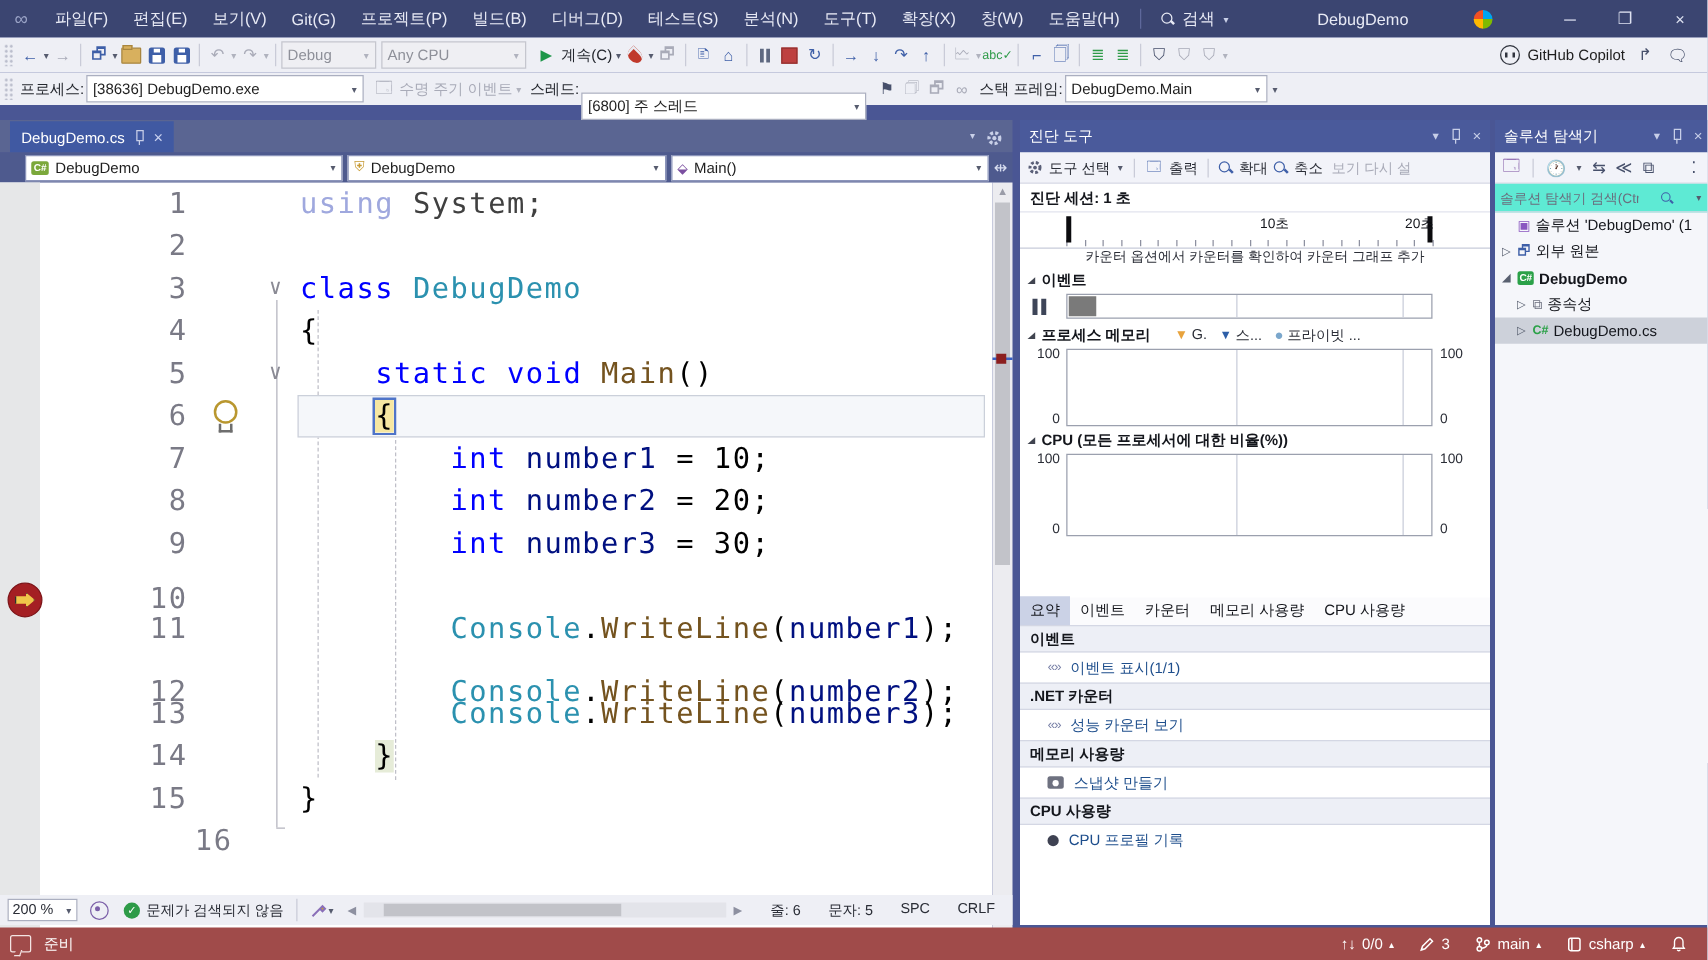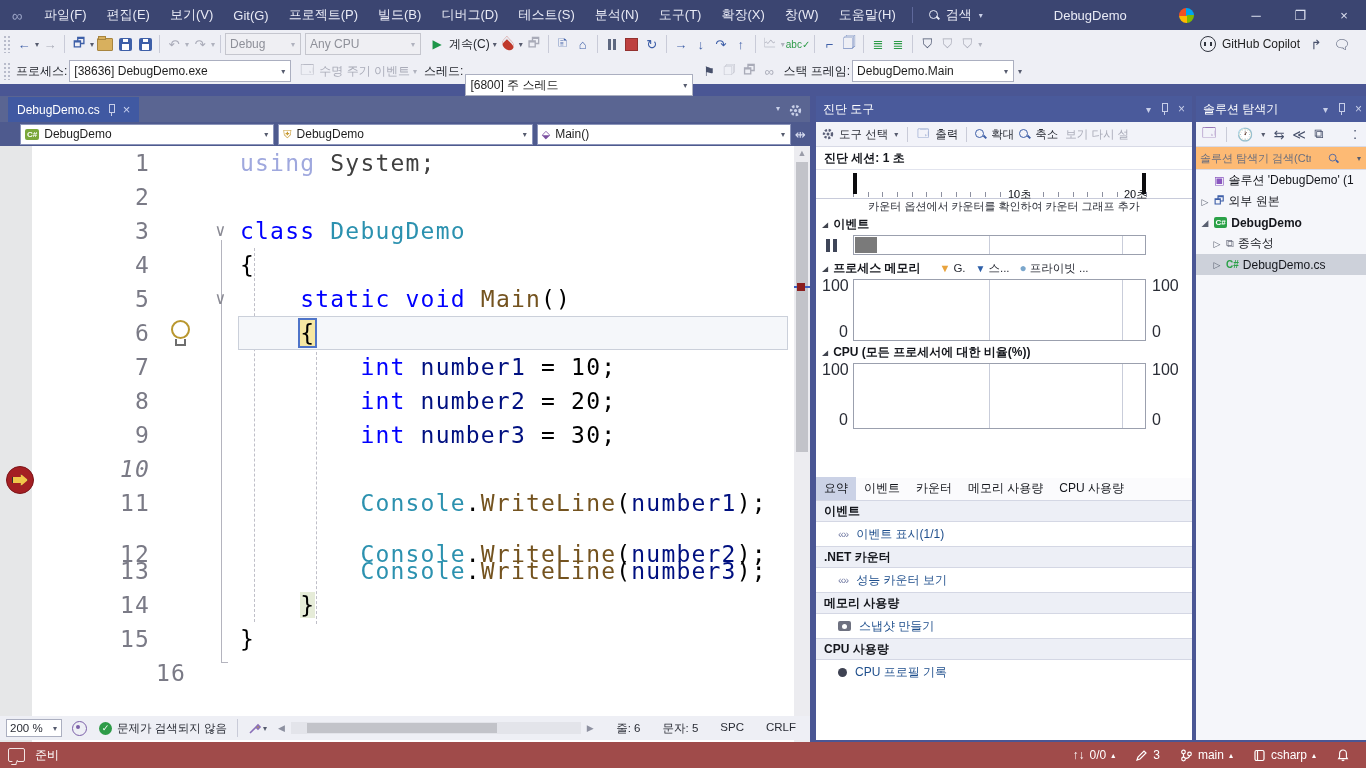--- a/index.html
+++ b/index.html
@@ -126,50 +126,50 @@
   .pin-ico::after{content:"";position:absolute;left:4px;top:8px;width:1.4px;height:4px;background:#C7CEE8;}
   .panel-toolbar{height:24px;background:#F2F3F9;border-bottom:1px solid #D8DAE6;display:flex;align-items:center;
                  font-size:11.5px;color:#2A2D36;padding:0 6px;gap:5px;}
   .ptb-sep{width:1px;height:15px;background:#C9CBD8;margin:0 3px;}
   .gray-txt{color:#A9ABB8;text-align:right;}
 
   
   #diag{left:816px;top:96px;width:376px;height:644px;background:#FFFFFF;}
   #diag-session{height:22px;display:flex;align-items:center;font-weight:bold;font-size:12px;color:#14161C;padding-left:8px;border-bottom:1px solid #E2E4EE;}
   #ruler{position:relative;height:28px;border-bottom:1px solid #C8CBDA;}
-  .ruler-label{position:absolute;top:17px;font-size:11px;color:#14161C;}
+  .ruler-label{position:absolute;top:1px;font-size:11px;color:#14161C;}
   .tickrow{position:absolute;left:37px;top:20px;width:293px;height:7px;}
   .tick{position:absolute;bottom:0;width:1px;height:5px;background:#8D90A0;}
   .handle{position:absolute;top:3px;width:4px;height:21px;background:#0B0B0E;}
   #diag-hint{height:16px;font-size:11px;color:#2A2D36;text-align:center;line-height:15px;}
   .sec-head{height:18px;display:flex;align-items:center;gap:5px;font-size:12px;font-weight:bold;color:#14161C;padding-left:6px;}
   .sec-glyph{font-size:8px;color:#40444F;transform:scaleY(.9);}
   .legend{display:flex;align-items:center;gap:10px;font-weight:normal;font-size:11.5px;margin-left:14px;color:#2A2D36;}
   .lg-pin{color:#E8A33D;font-size:11px;} .lg-tri{color:#2D5FA8;font-size:10px;} .lg-dot{color:#7BA7CC;font-size:12px;}
   .plot{position:absolute;left:37px;width:293px;border:1px solid #9BA0AE;background:#fff;box-sizing:border-box;}
   .gridv{position:absolute;top:0;bottom:0;width:1px;background:#C9CDDA;}
-  .axis{position:absolute;font-size:16px;color:#2A2D36;}
+  .axis{position:absolute;font-size:11px;color:#2A2D36;}
   #ev-pause{position:absolute;left:10px;display:flex;gap:3px;}
   #ev-pause i{width:4px;height:13px;background:#3E4558;}
   #ev-block{position:absolute;left:1px;top:1px;width:22px;height:16px;background:#7A7A7A;}
   #diag-tabs{position:absolute;left:0;width:376px;height:22px;border-bottom:1px solid #C8CBDA;display:flex;align-items:flex-end;
              font-size:12px;color:#14161C;background:#FBFBFD;}
   .dtab{padding:3px 8px;} .dtab.sel{background:#CBD2E6;}
   .sum-head{position:absolute;left:0;width:376px;height:22px;background:#EDEFF6;border-top:1px solid #D4D7E4;border-bottom:1px solid #D4D7E4;
             display:flex;align-items:center;font-size:12px;font-weight:bold;color:#14161C;padding-left:8px;box-sizing:border-box;}
   .sum-link{position:absolute;left:0;width:376px;height:24px;display:flex;align-items:center;gap:8px;font-size:12px;color:#1E4E8C;padding-left:22px;box-sizing:border-box;}
   .lnk-ico{color:#7A82A8;font-size:11px;letter-spacing:-1px;}
   .cam{width:13px;height:10px;background:#6E7180;border-radius:2px;position:relative;}
   .cam::after{content:"";position:absolute;left:4px;top:2.5px;width:5px;height:5px;border-radius:50%;background:#fff;}
   .rec{width:9px;height:9px;border-radius:50%;background:#3E4252;}
 
   
   #solx{left:1196px;top:96px;width:170px;height:644px;background:#F5F6FA;}
   #solx .panel-title{padding-right:4px;}
-  #solx-search{height:22px;background:#fdba74;border-bottom:1px solid #D8DAE6;display:flex;align-items:center;
+  #solx-search{height:22px;background:#5eead4;border-bottom:1px solid #D8DAE6;display:flex;align-items:center;
                font-size:11px;color:#6A6E7E;padding:0 4px;gap:17px;}
   #solx-search .mag{color:#3E5FA8;transform:scale(.85);}
   .tree{position:relative;font-size:12px;color:#14161C;}
   .trow{height:21px;display:flex;align-items:center;gap:4px;padding-left:4px;}
   .trow.sel{background:#CDD1DA;}
   .texp{width:10px;font-size:9px;color:#596070;text-align:center;}
   .tico{font-size:10px;}
   .ico-sol{color:#8A57C0;font-size:11px;}
   .ico-ext{color:#3E5FA8;font-size:11px;}
   .ico-dep{color:#6E7180;font-size:11px;}
@@ -412,21 +412,21 @@
             <code class="ctext"><span>        </span><span class="k">int</span><span> </span><span class="id">number1</span><span> = 10;</span></code>
           </div>
           <div class="crow" style="top: 238px;">
             <span class="cnum">8</span>
             <code class="ctext"><span>        </span><span class="k">int</span><span> </span><span class="id">number2</span><span> = 20;</span></code>
           </div>
           <div class="crow" style="top: 272px;">
             <span class="cnum">9</span>
             <code class="ctext"><span>        </span><span class="k">int</span><span> </span><span class="id">number3</span><span> = 30;</span></code>
           </div>
-          <div class="crow" style="top: 306px; font-style: italic;">
+          <div class="crow" style="top: 316px;">
             <span class="cnum">10</span>
             <code class="ctext"></code>
           </div>
           <div class="crow" style="top: 340px;">
             <span class="cnum">11</span>
             <code class="ctext"><span>        </span><span class="type">Console</span><span>.</span><span class="m">WriteLine</span><span>(</span><span class="id">number1</span><span>);</span></code>
           </div>
           <div class="crow" style="top: 391px;">
             <span class="cnum">12</span>
             <code class="ctext"><span>        </span><span class="type">Console</span><span>.</span><span class="m">WriteLine</span><span>(</span><span class="id">number2</span><span>);</span></code>

